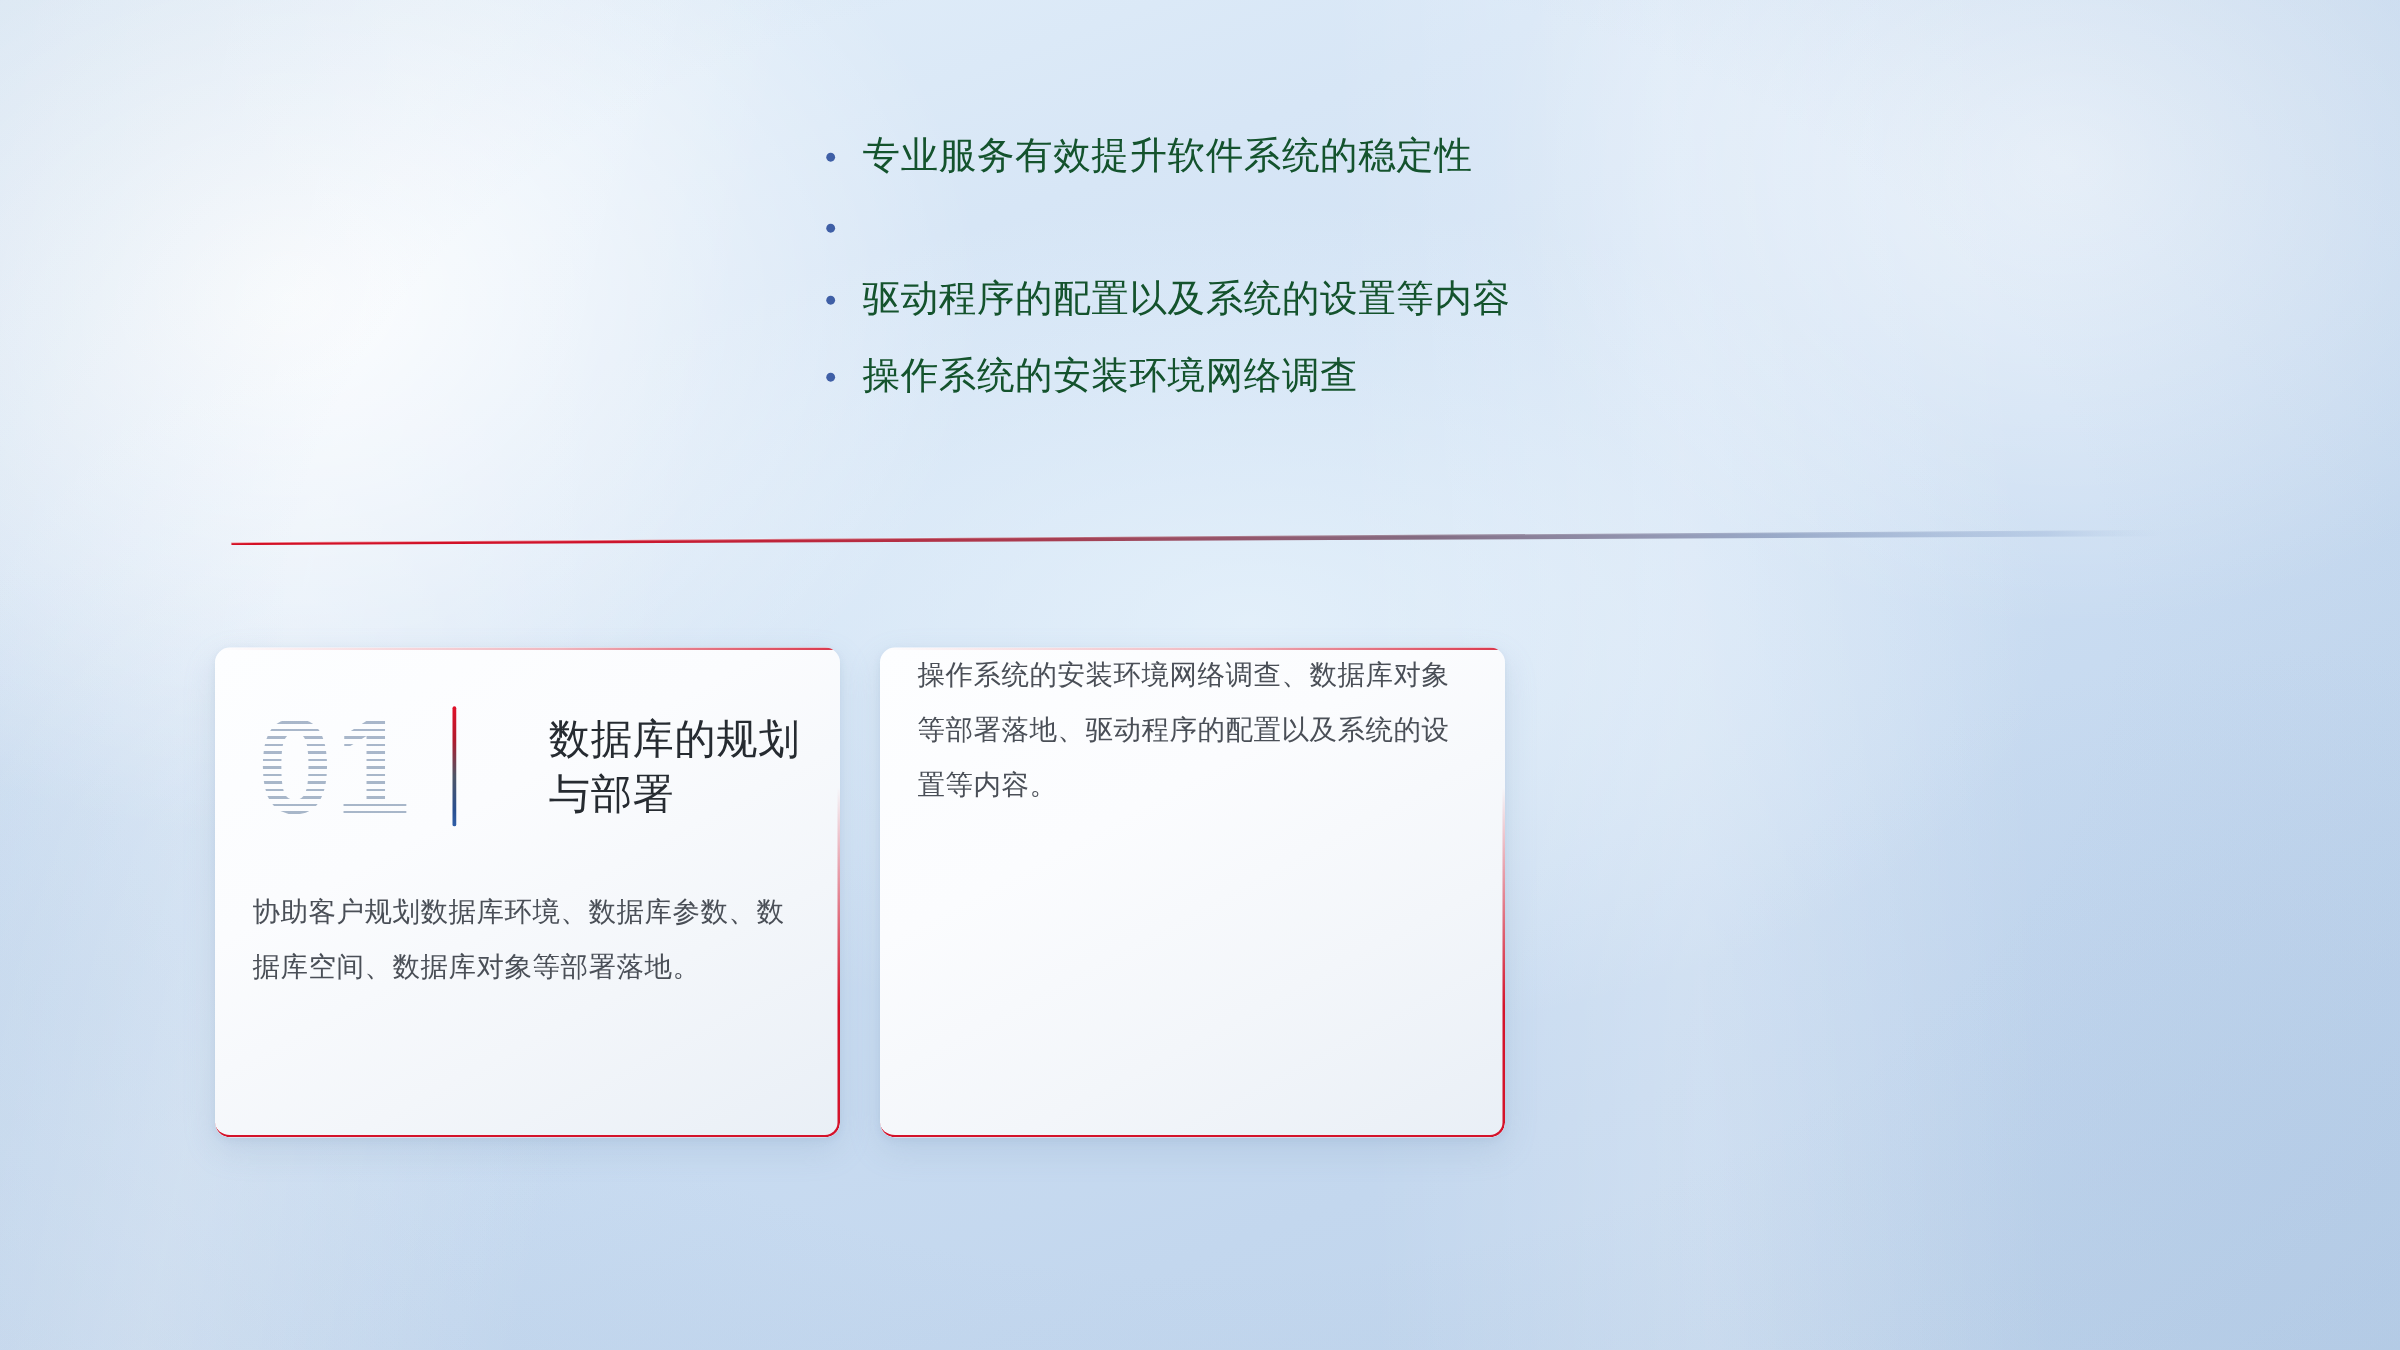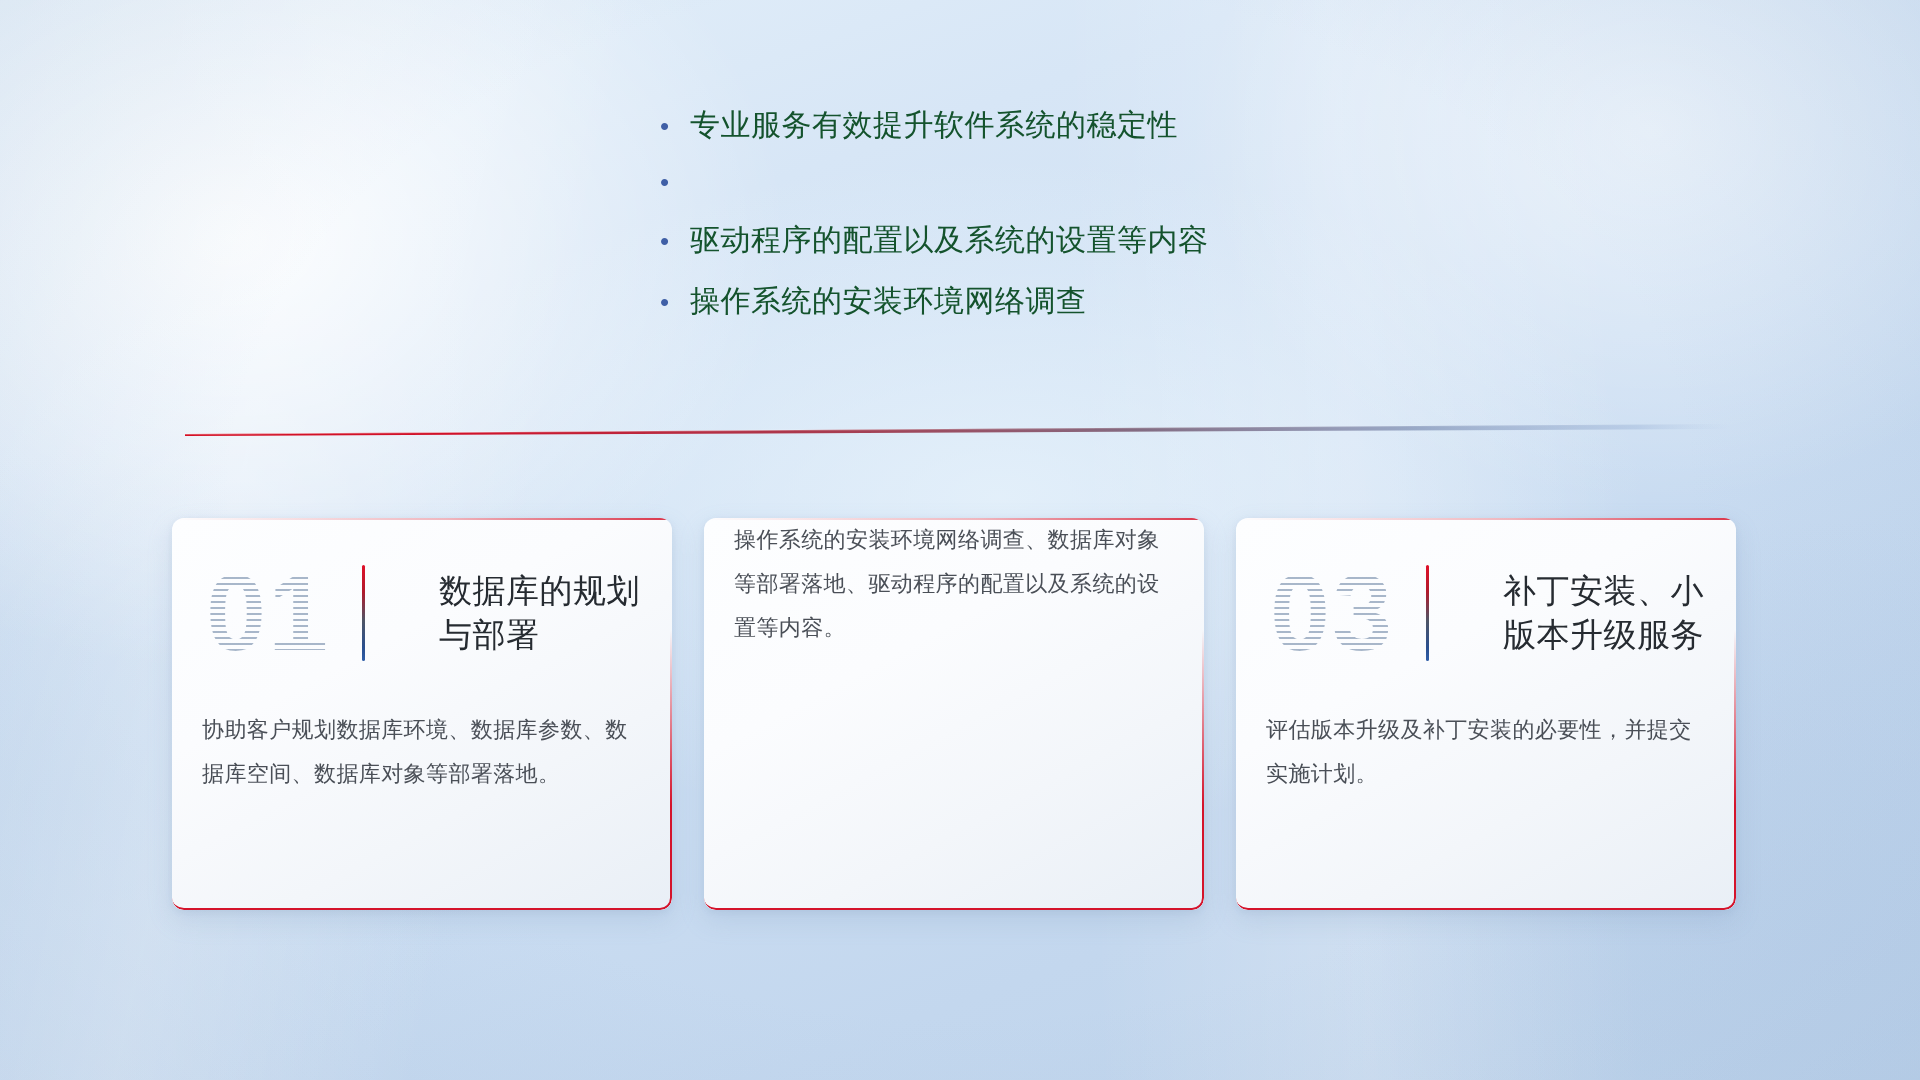--- a/index.html
+++ b/index.html
@@ -208,24 +208,14 @@
     </div>
     <div class="card-body">协助客户规划数据库环境、数据库参数、数据库空间、数据库对象等部署落地。</div>
   </div>
 
   <div class="card">
     <div class="card-top-fade"></div>
     <div class="card-accent"></div>
     <div class="card-body">操作系统的安装环境网络调查、数据库对象等部署落地、驱动程序的配置以及系统的设置等内容。</div>
   </div>
 
-  <div class="card">
-    <div class="card-top-fade"></div>
-    <div class="card-accent"></div>
-    <div class="card-head">
-      <div class="card-number">03</div>
-      <div class="card-rule"></div>
-      <div class="card-title">补丁安装、小版本升级服务</div>
-    </div>
-    <div class="card-body">评估版本升级及补丁安装的必要性，并提交实施计划。</div>
-  </div>
 
 </div>
 
 </body></html>

